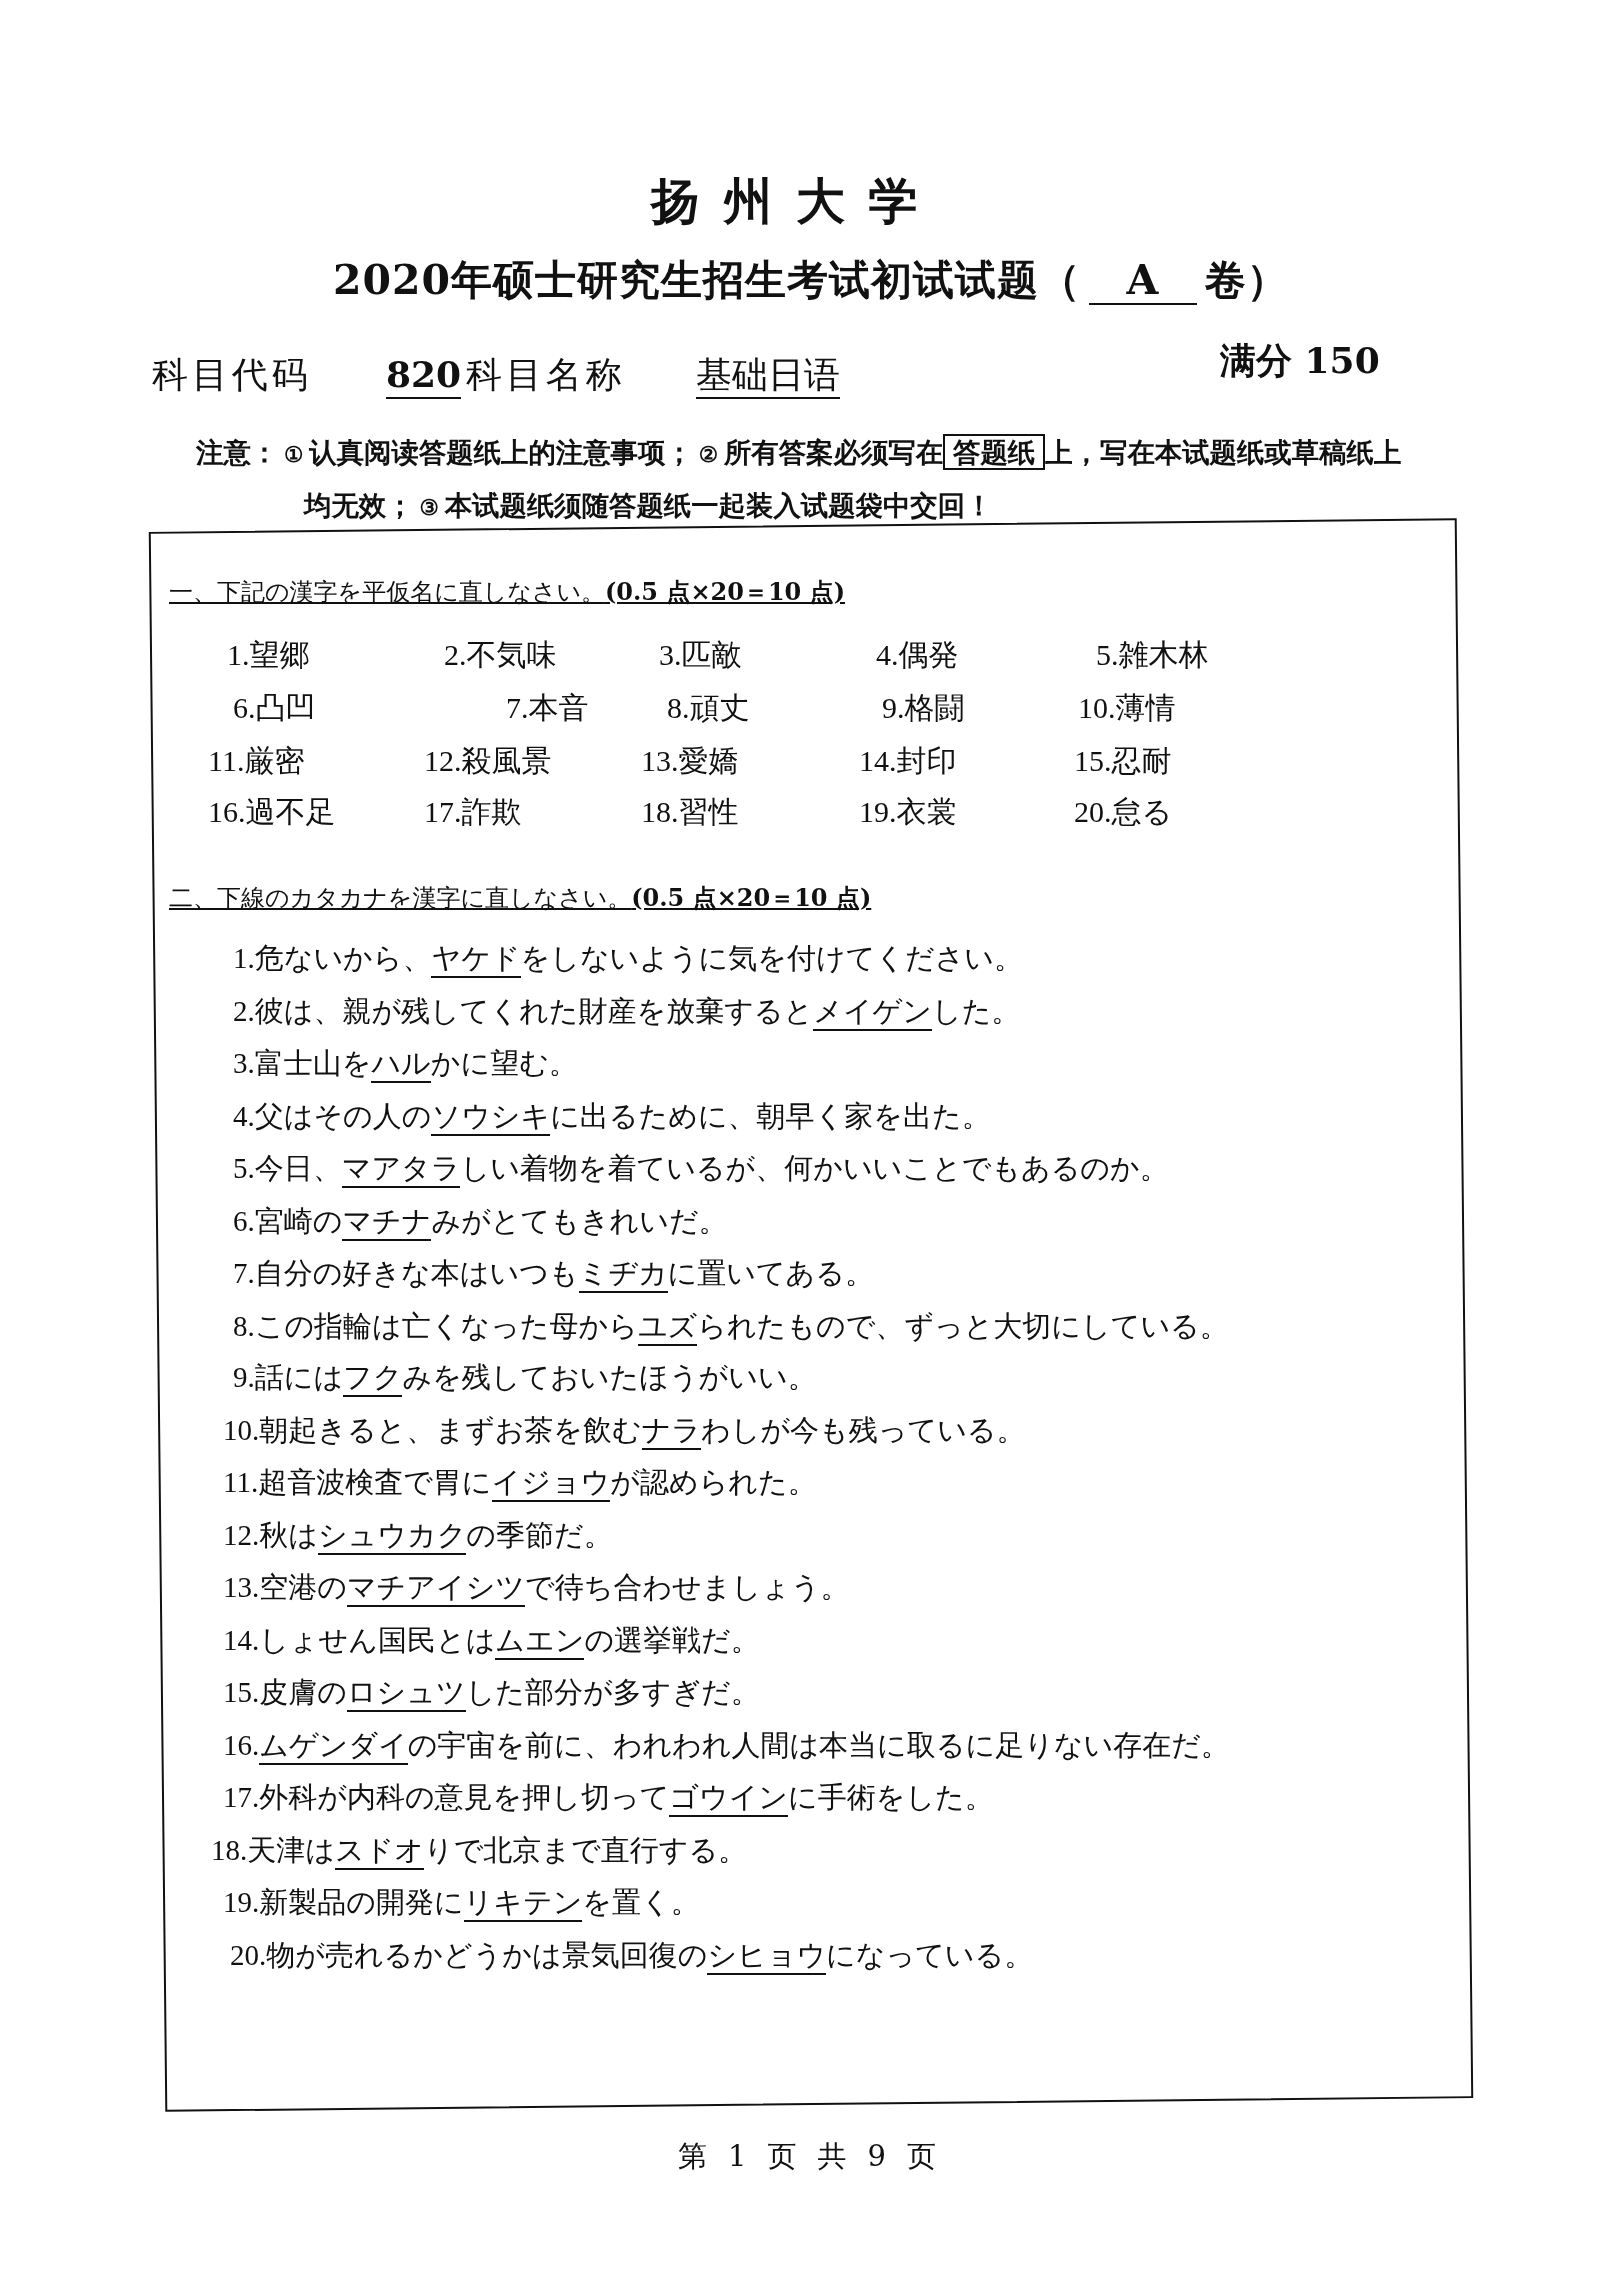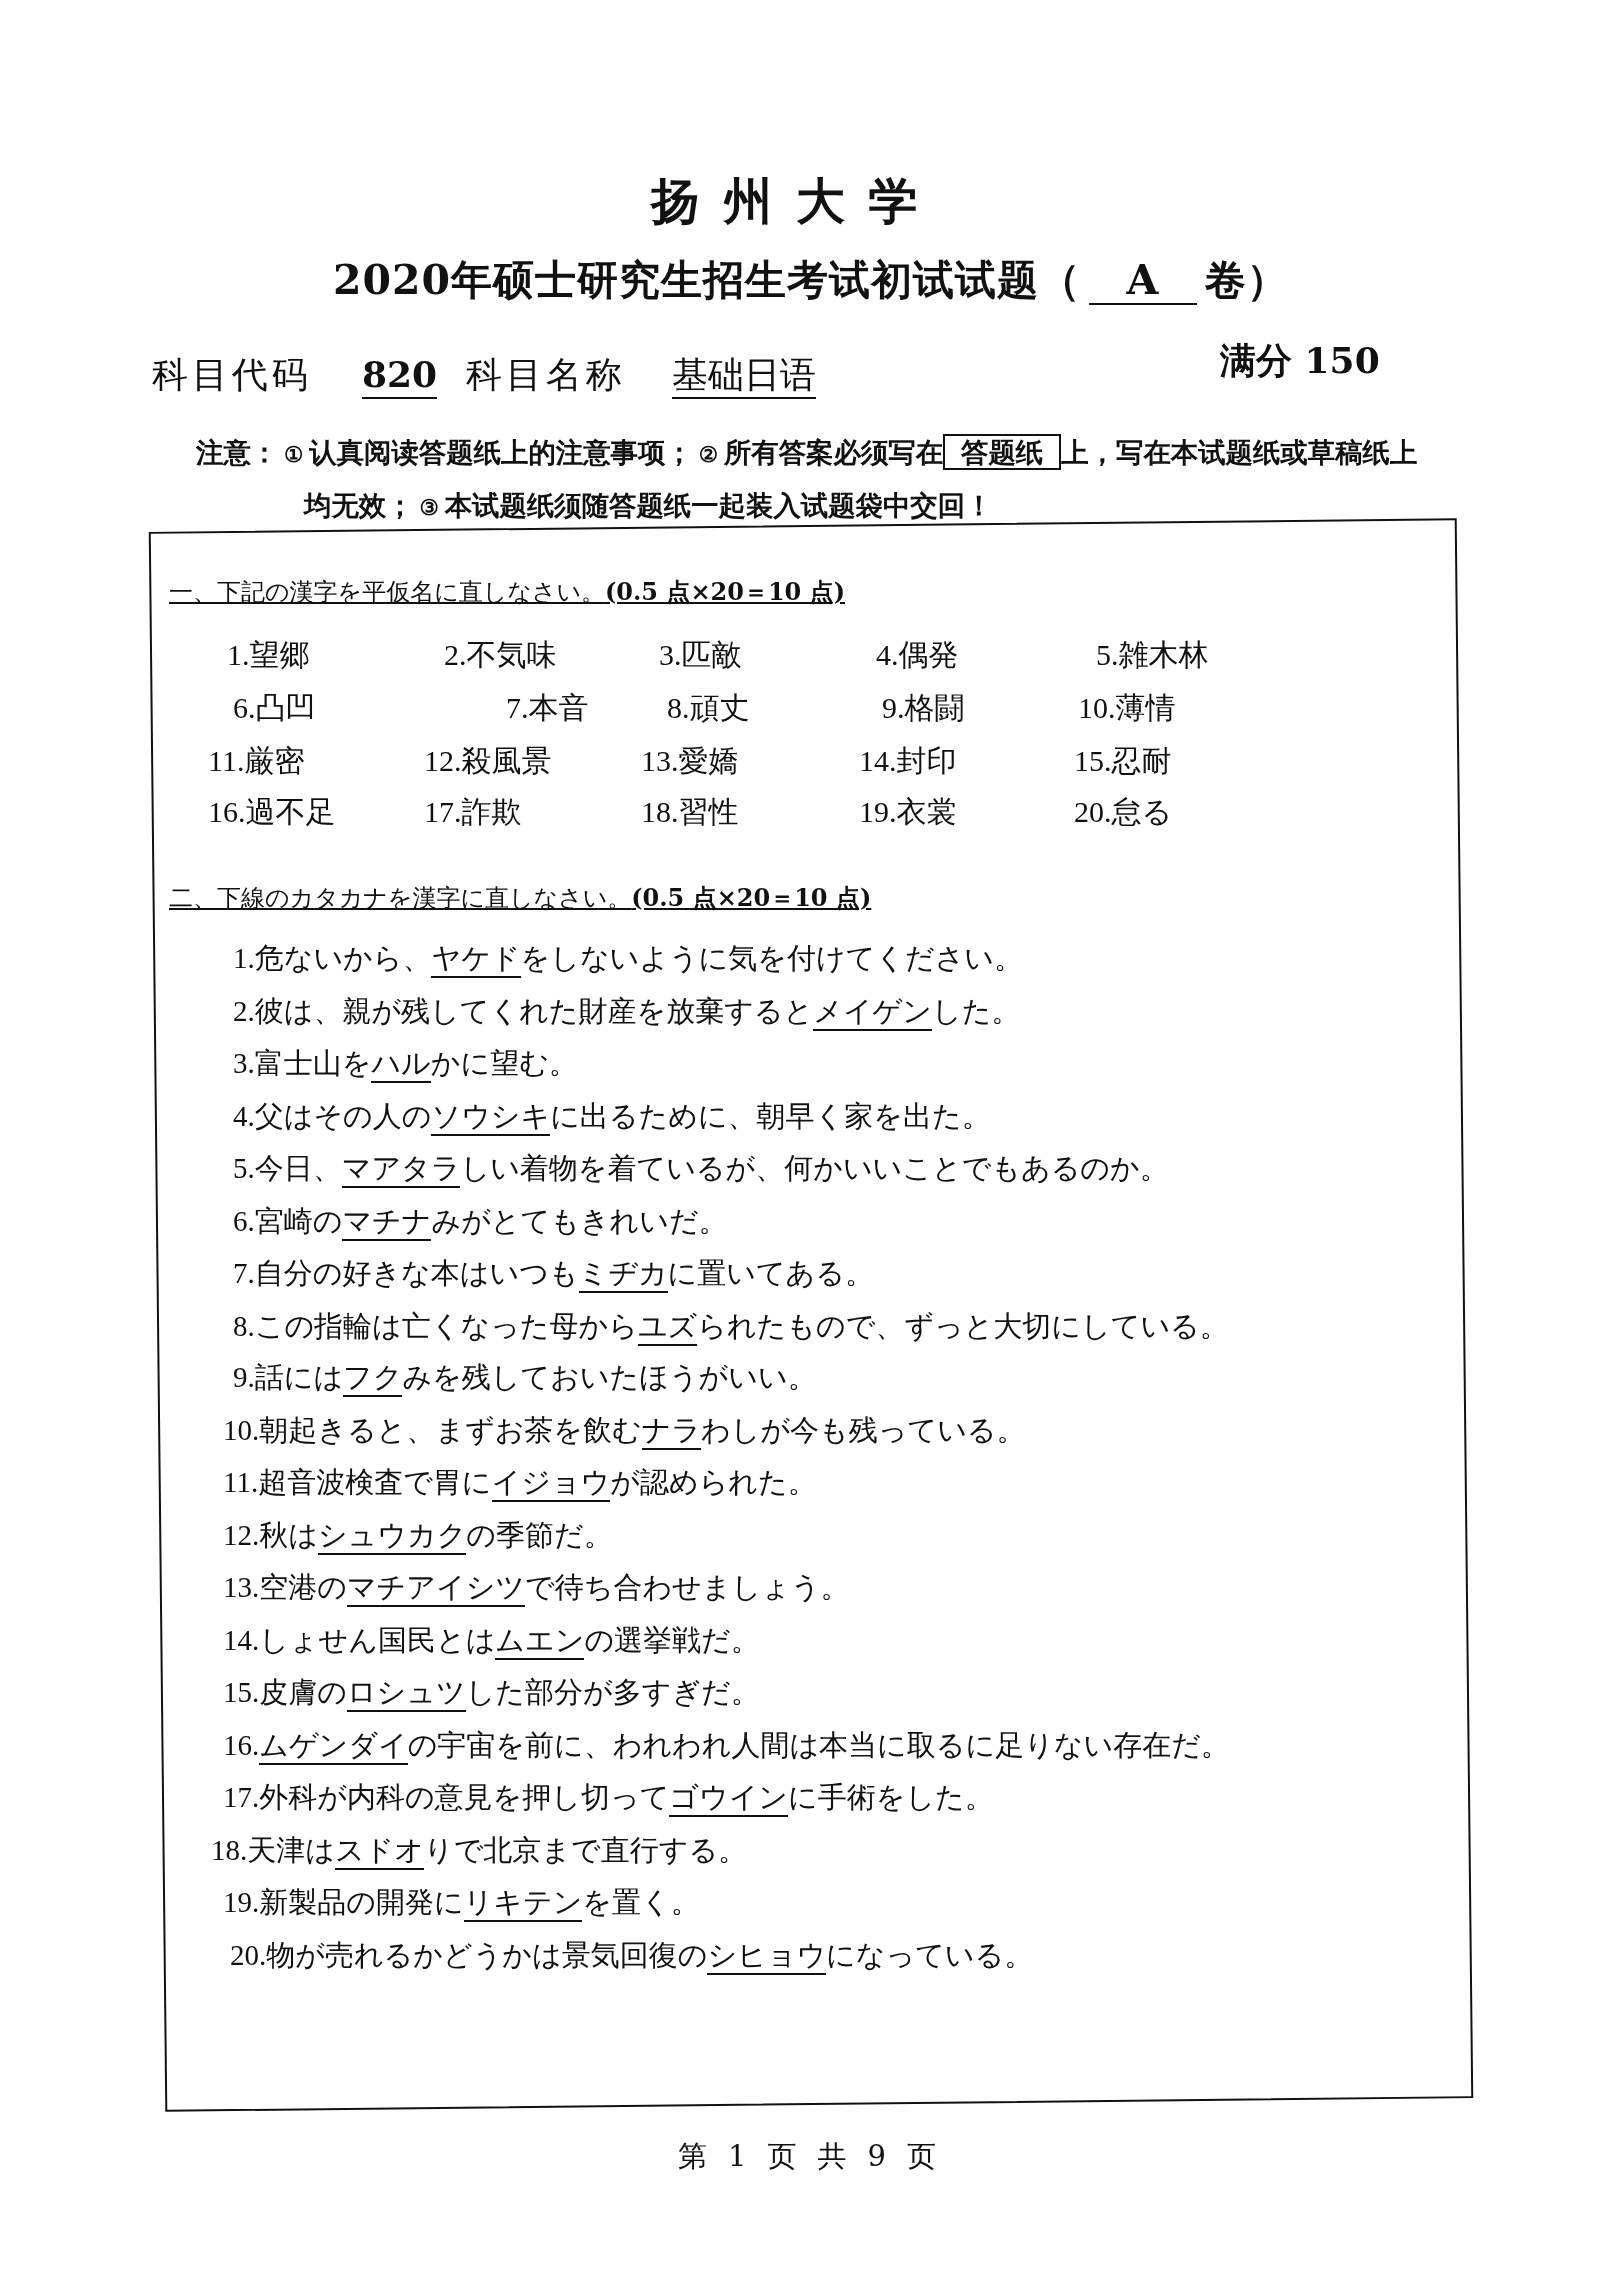--- a/index.html
+++ b/index.html
@@ -14,24 +14,24 @@
   }
   .exam-title {
     left: 333px; top: 253px; font-size: 41px; font-weight: bold; letter-spacing: 1px;
   }
   .exam-title .paper-letter {
     display: inline-block; min-width: 108px; text-align: center;
     border-bottom: 2.9px solid #111; line-height: 1; padding-bottom: 2px; margin: 0 7.8px;
   }
   .meta-row { top: 351px; font-size: 36px; }
   .meta-label { letter-spacing: 3.9px; }
-  .meta-value { border-bottom: 2.9px solid #111; font-weight: bold; padding-bottom: 2px; }
+  .meta-value { border-bottom: 2.9px solid #111; font-weight: bold; padding-bottom: 2px; margin-left: 24px; }
   .meta-value.name { font-weight: normal; }
   .notice { font-size: 27.4px; font-weight: bold; }
-  .notice .boxed { border: 2px solid #111; padding: 0 16px; }
+  .notice .boxed { border: 2px solid #111; padding: 0 8px; }
   .notice .circ { font-size: 21.6px; margin: 0 5.9px; }
   .question-box {
     position: absolute; left: 157px; top: 525px; width: 1304px; height: 1576px;
     border: 2.9px solid #111; transform: rotate(-0.6deg); transform-origin: center;
   }
   .sec-heading { font-size: 24px; font-family: "DejaVu Sans", "Liberation Sans", sans-serif; text-decoration: underline; }
   .sec-heading .pts { font-family: "DejaVu Serif", "Liberation Serif", serif; font-weight: bold; }
   .kanji-item { font-size: 30px; font-family: "DejaVu Sans", "Liberation Sans", sans-serif; }
   .kanji-item .num { font-family: "Liberation Serif", serif; }
   .sentence { font-size: 29px; font-family: "DejaVu Sans", "Liberation Sans", sans-serif; }

